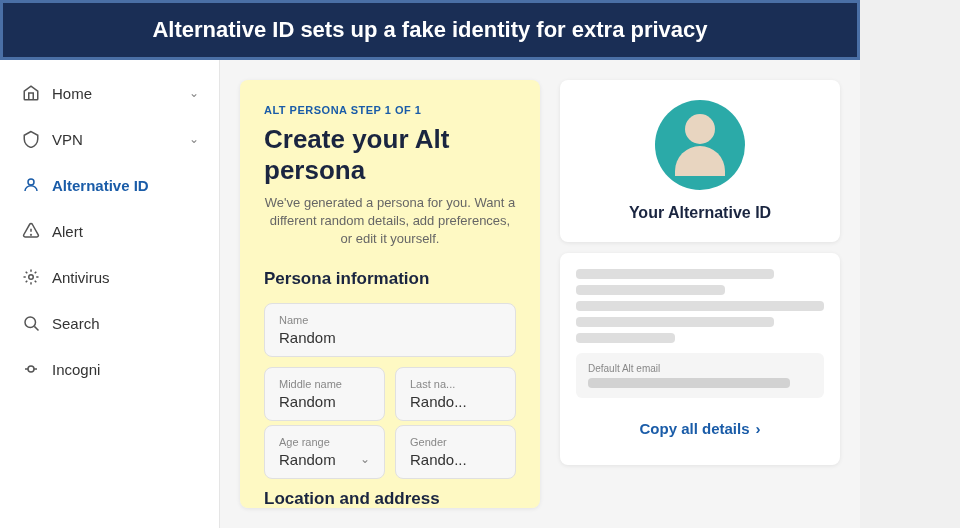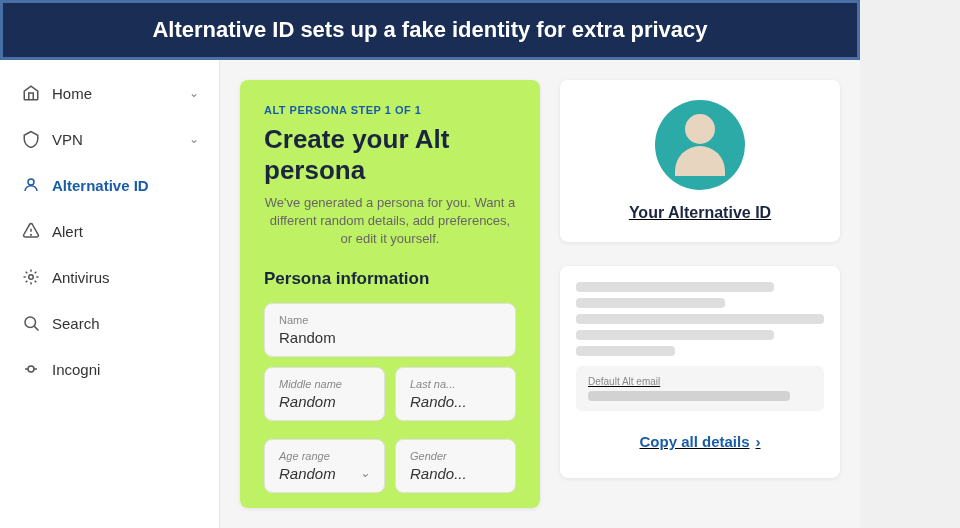--- a/index.html
+++ b/index.html
@@ -74,21 +74,21 @@
     .content-area {
       flex: 1;
       display: flex;
       overflow: hidden;
       padding: 20px;
       gap: 20px;
     }
 
     .form-panel {
       flex: 1;
-      background: #bef264;
+      background: #fef9c3;
       border-radius: 8px;
       padding: 24px;
       overflow-y: auto;
       box-shadow: 0 1px 4px rgba(0,0,0,0.08);
     }
 
     .step-label {
       font-size: 11px;
       color: #1a5ca8;
       font-weight: 600;
@@ -144,22 +144,21 @@
     }
 
     .field-value {
       font-size: 15px;
       color: #333;
     }
 
     .form-row {
       display: flex;
       gap: 10px;
-      margin-bottom: 18px;
-      font-style: italic;
+      margin-bottom: 4px;
     }
 
     .form-row .form-field {
       flex: 1;
       margin-bottom: 0;
     }
 
     .form-field-dropdown {
       display: flex;
       align-items: center;
@@ -176,23 +175,22 @@
       font-weight: 700;
       color: #1a2540;
       margin-top: 10px;
     }
 
     
     .right-panel {
       width: 280px;
       display: flex;
       flex-direction: column;
-      gap: 24px;
+      gap: 11px;
       flex-shrink: 0;
-      text-decoration: underline;
     }
 
     .avatar-section {
       background: white;
       border-radius: 8px;
       padding: 20px;
       display: flex;
       flex-direction: column;
       align-items: center;
       box-shadow: 0 1px 4px rgba(0,0,0,0.08);

